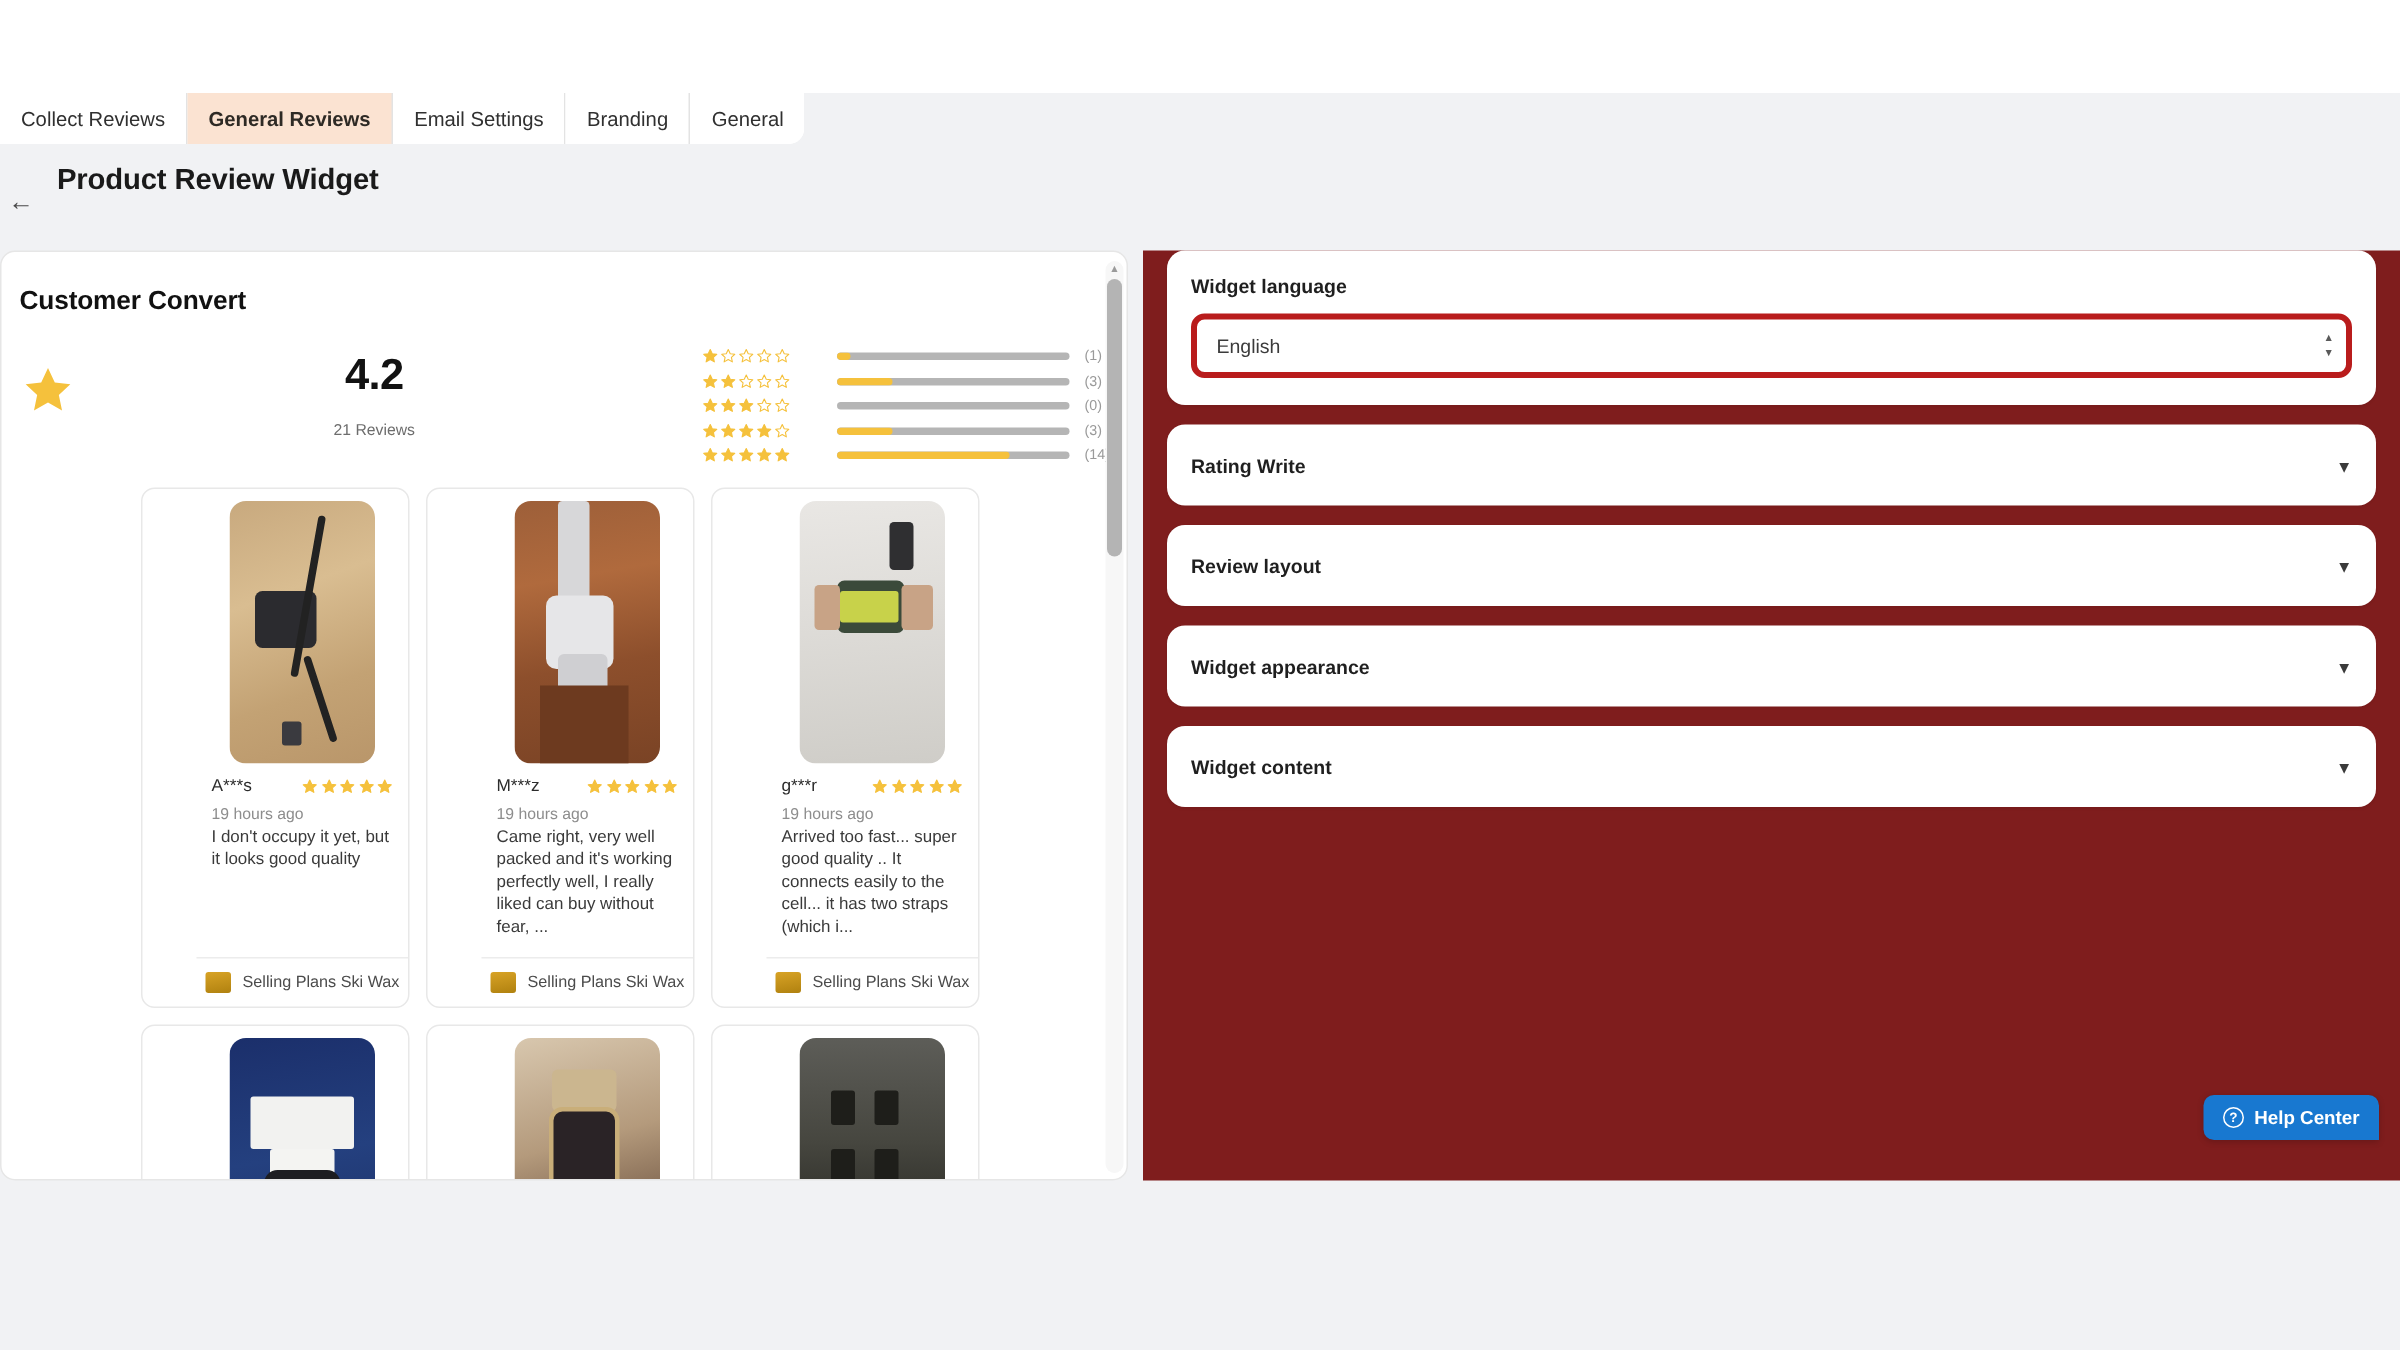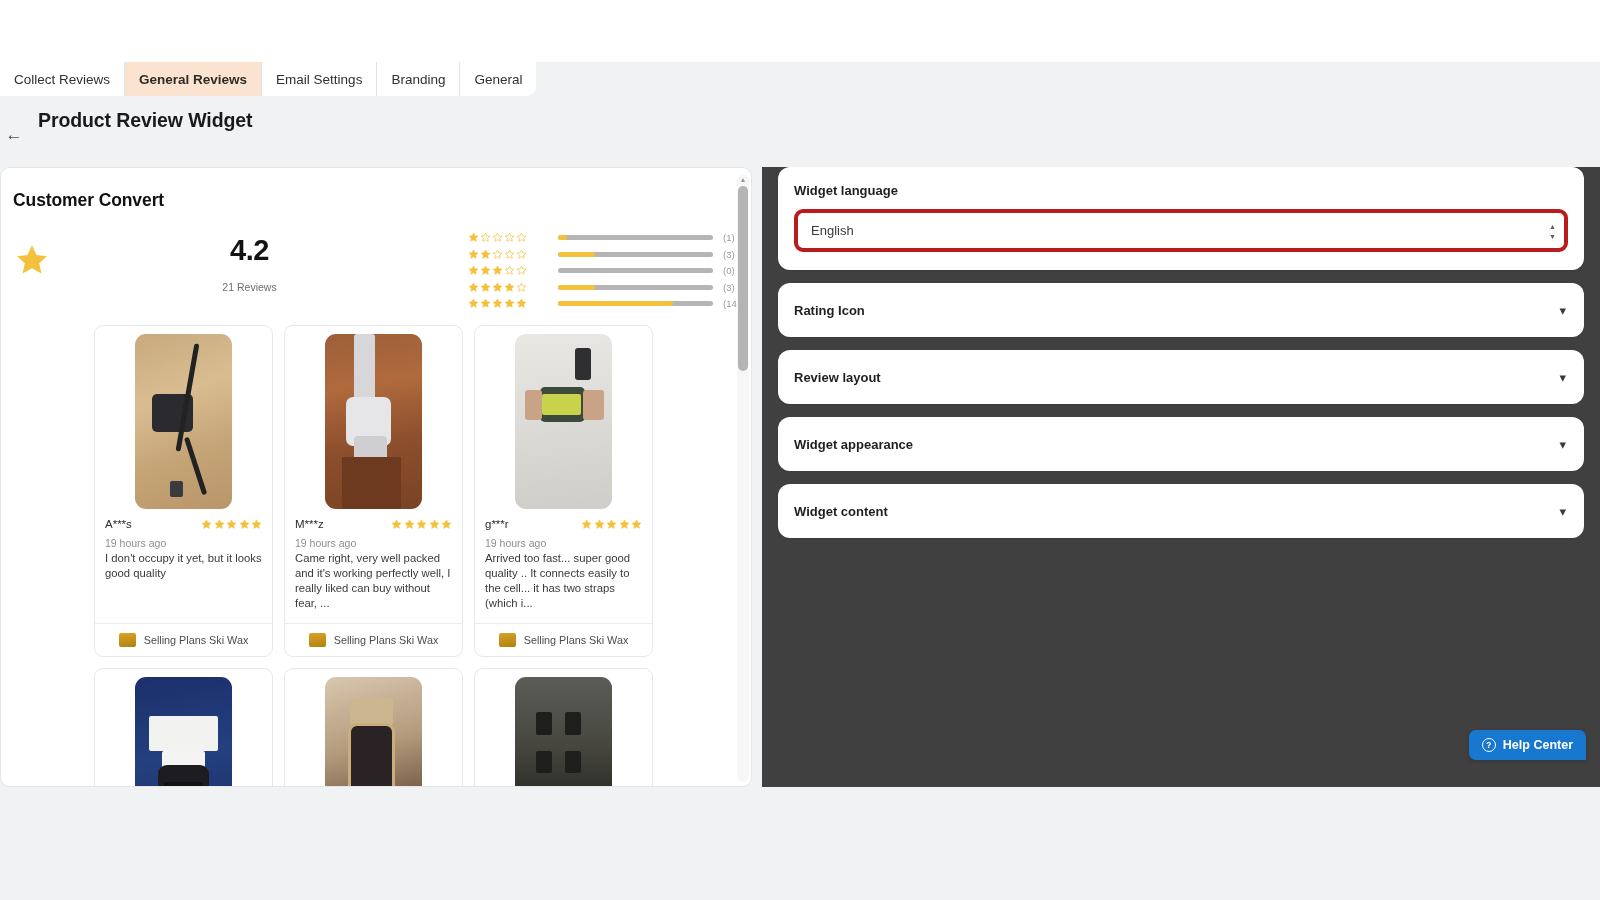--- a/index.html
+++ b/index.html
@@ -235,20 +235,21 @@
     gap: 11px;
   }
   .review-card {
     width: 179px;
     background: #ffffff;
     border: 1px solid #e8e8e8;
     border-radius: 9px;
     overflow: hidden;
     display: flex;
     flex-direction: column;
+    padding-left: 36px;
   }
   .card-media {
     height: 183px;
     display: flex;
     align-items: center;
     justify-content: center;
     padding: 8px 0 0 0;
   }
   .photo {
     width: 97px;
@@ -326,21 +327,21 @@
     background: #b4b4b4;
     border-radius: 5px;
   }
 
   
   .settings-panel {
     position: absolute;
     left: 762px; top: 167px;
     width: 838px;
     height: 620px;
-    background: #404040;
+    background: #7f1d1d;
     padding: 0 16px 0 16px;
   }
   .card-sec {
     background: #ffffff;
     border-radius: 12px;
     box-shadow: 0 1px 2px rgba(0,0,0,.07);
     margin-bottom: 13px;
   }
   .sec-lang { padding: 16px 16px 18px 16px; }
   .sec-label {
@@ -749,21 +750,21 @@
       <select class="lang-select" id="lang-select"><option>English</option><option>French</option><option>German</option><option>Spanish</option></select>
       <span class="stepper-icon">
         <span>▲</span>
           <span>▼</span>
       </span>
     </div>
   </div>
 
   <div id="accordion-list">
       <div class="card-sec accordion">
-        <span class="acc-title">Rating Icon</span>
+        <span class="acc-title">Rating Write</span>
         <span class="acc-chevron">▾</span>
       </div>
       <div class="card-sec accordion">
         <span class="acc-title">Review layout</span>
         <span class="acc-chevron">▾</span>
       </div>
       <div class="card-sec accordion">
         <span class="acc-title">Widget appearance</span>
         <span class="acc-chevron">▾</span>
       </div>

